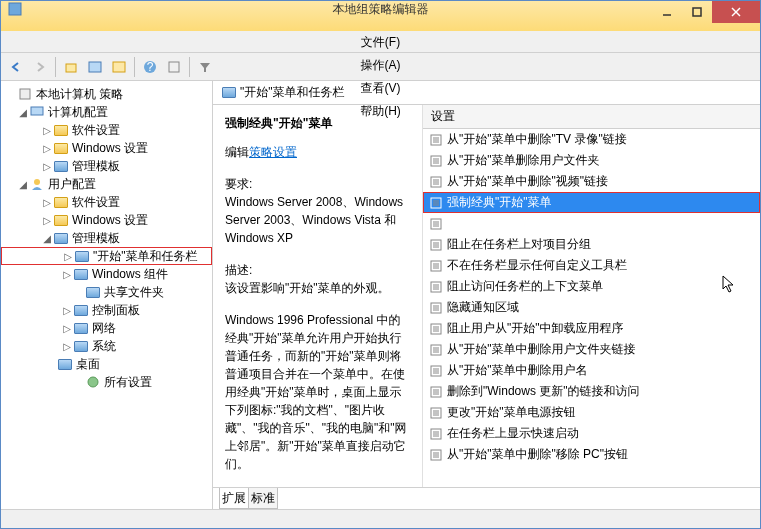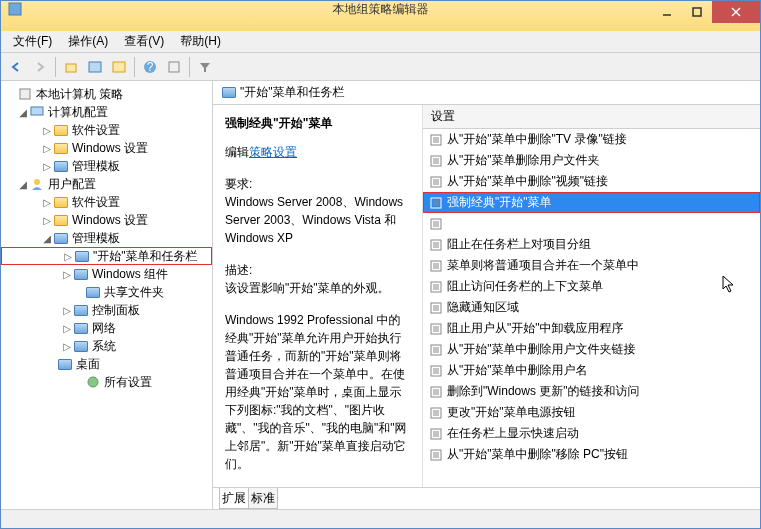--- a/index.html
+++ b/index.html
@@ -3,21 +3,21 @@
 <meta charset="utf-8">
 <style>
 * { margin: 0; padding: 0; box-sizing: border-box; font-family: "Microsoft YaHei", sans-serif; font-size: 12px; }
 body { width: 761px; height: 529px; background: #fff; overflow: hidden; border: 1px solid #5a8ac6; }
 .titlebar { height: 30px; background: linear-gradient(#fde8a7, #fddb77); display: flex; position: relative; }
 .titlebar-icon { width: 16px; height: 16px; margin: 0 6px; }
 .titlebar-title { position: absolute; left: 50%; transform: translateX(-50%); color: #333; }
 .titlebar-controls { position: absolute; right: 0; display: flex; }
 .titlebar-btn { width: 30px; height: 22px; display: flex; align-items: center; justify-content: center; color: #555; }
 .titlebar-btn.close { width: 48px; background: #c75050; color: #fff; }
-.menubar { height: 22px; background: #f0f0f0; display: flex; align-items: center; padding: 0 4px; border-bottom: 1px solid #d0d0d0; }
+.menubar { height: 22px; background: #f0f0f0; display: flex; align-items: center; padding: 0 4px; border-bottom: 1px solid #d0d0d0; flex-direction: column; }
 .menu-item { padding: 3px 8px; cursor: default; }
 .toolbar { height: 28px; background: #f0f0f0; display: flex; align-items: center; padding: 0 4px; gap: 2px; border-bottom: 1px solid #d0d0d0; }
 .tool-btn { width: 22px; height: 22px; display: flex; align-items: center; justify-content: center; }
 .tool-sep { width: 1px; height: 20px; background: #c0c0c0; margin: 0 2px; }
 .main { display: flex; height: 428px; }
 .tree-pane { width: 212px; border-right: 1px solid #d0d0d0; overflow: auto; padding: 4px 0; }
 .tree-node { display: flex; align-items: center; height: 18px; padding-right: 4px; white-space: nowrap; cursor: default; }
 .tree-toggle { width: 12px; text-align: center; color: #666; font-size: 10px; }
 .tree-icon { width: 16px; height: 14px; margin-right: 3px; display: inline-flex; align-items: center; justify-content: center; }
 .tree-node.highlighted { border: 1px solid #e03030; }
@@ -273,21 +273,21 @@
         <div class="desc-title">强制经典"开始"菜单</div>
         <div><span>编辑</span><span class="desc-link">策略设置</span></div>
         <div class="desc-section">
             <div>要求:</div>
             <div>Windows Server 2008、Windows Server 2003、Windows Vista 和 Windows XP</div>
           </div>
         <div class="desc-section">
             <div>描述:</div>
             <div>该设置影响"开始"菜单的外观。</div>
           </div>
-        <div class="desc-section">Windows 1992 Professional 中的经典"开始"菜单允许用户开始执行普通任务，而新的"开始"菜单则将普通项目合并在一个菜单中。在使用经典"开始"菜单时，桌面上显示下列图标:"我的文档"、"图片收藏"、"我的音乐"、"我的电脑"和"网上邻居"。新"开始"菜单直接启动它们。</div>
+        <div class="desc-section">Windows 1996 Professional 中的经典"开始"菜单允许用户开始执行普通任务，而新的"开始"菜单则将普通项目合并在一个菜单中。在使用经典"开始"菜单时，桌面上显示下列图标:"我的文档"、"图片收藏"、"我的音乐"、"我的电脑"和"网上邻居"。新"开始"菜单直接启动它们。</div>
       </div>
       <div class="list-pane">
         <div class="list-header">
             <span>设置</span>
           </div>
         <div class="list-items" id="list-items">
             <div class="list-item">
               <span class="list-icon">
                 <svg width="12" height="12">
                   <rect x="1" y="1" width="10" height="10"></rect>
@@ -354,21 +354,21 @@
             </div>
             <div class="list-item">
               <span class="list-icon">
                 <svg width="12" height="12">
                   <rect x="1" y="1" width="10" height="10"></rect>
                   <line x1="3" y1="4" x2="9" y2="4" stroke="#888"></line>
                   <line x1="3" y1="6" x2="9" y2="6" stroke="#888"></line>
                   <line x1="3" y1="8" x2="9" y2="8" stroke="#888"></line>
                 </svg>
               </span>
-              <span>菜单则将普通项目合并在一个菜单中</span>
+              <span>不在任务栏显示任何自定义工具栏</span>
             </div>
             <div class="list-item">
               <span class="list-icon">
                 <svg width="12" height="12">
                   <rect x="1" y="1" width="10" height="10"></rect>
                   <line x1="3" y1="4" x2="9" y2="4" stroke="#888"></line>
                   <line x1="3" y1="6" x2="9" y2="6" stroke="#888"></line>
                   <line x1="3" y1="8" x2="9" y2="8" stroke="#888"></line>
                 </svg>
               </span>

